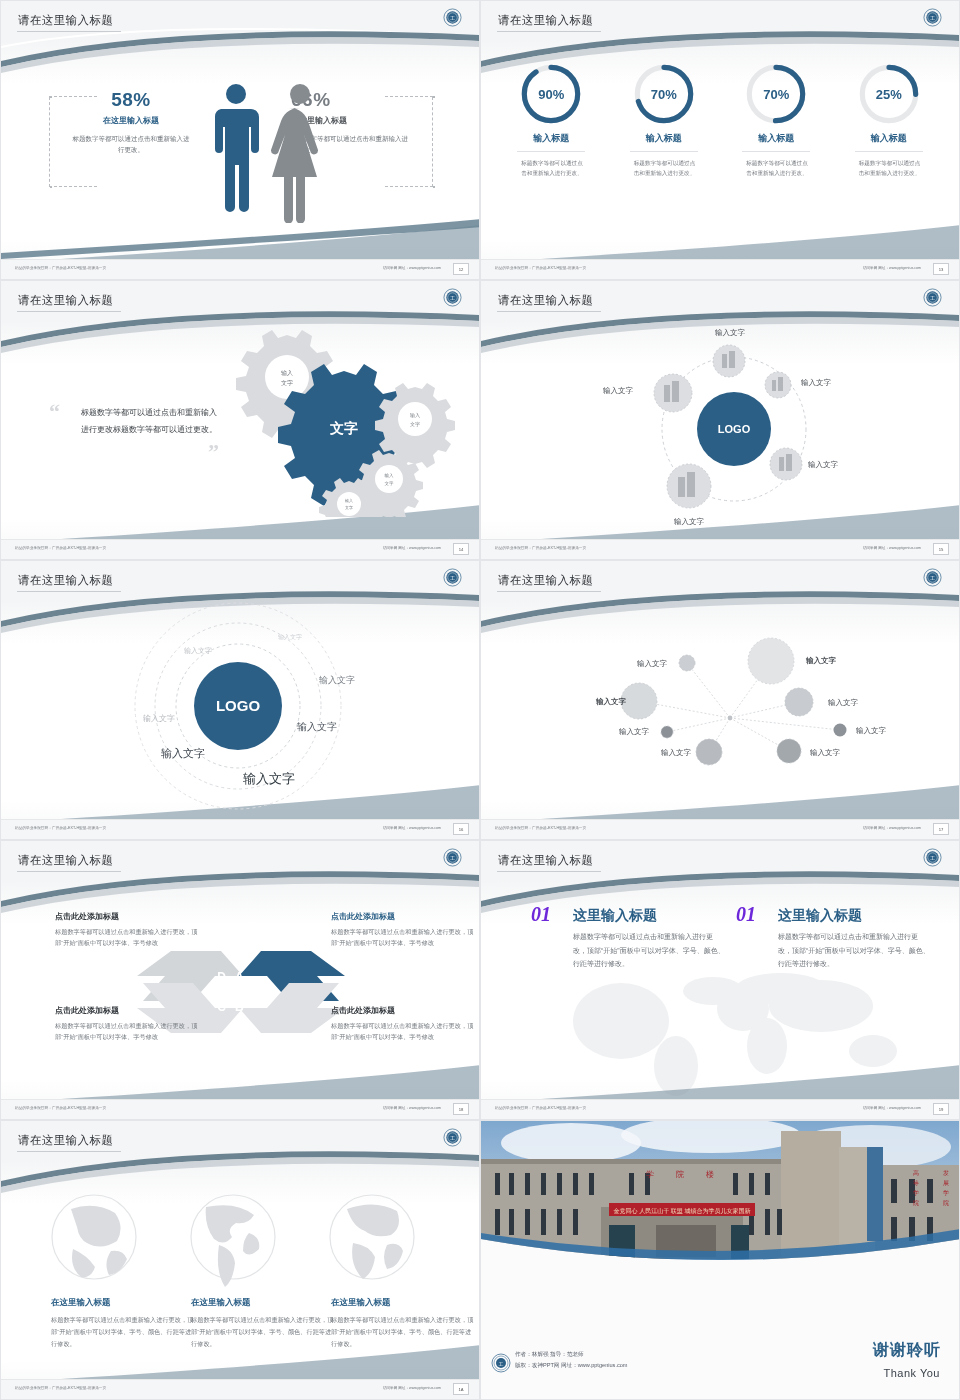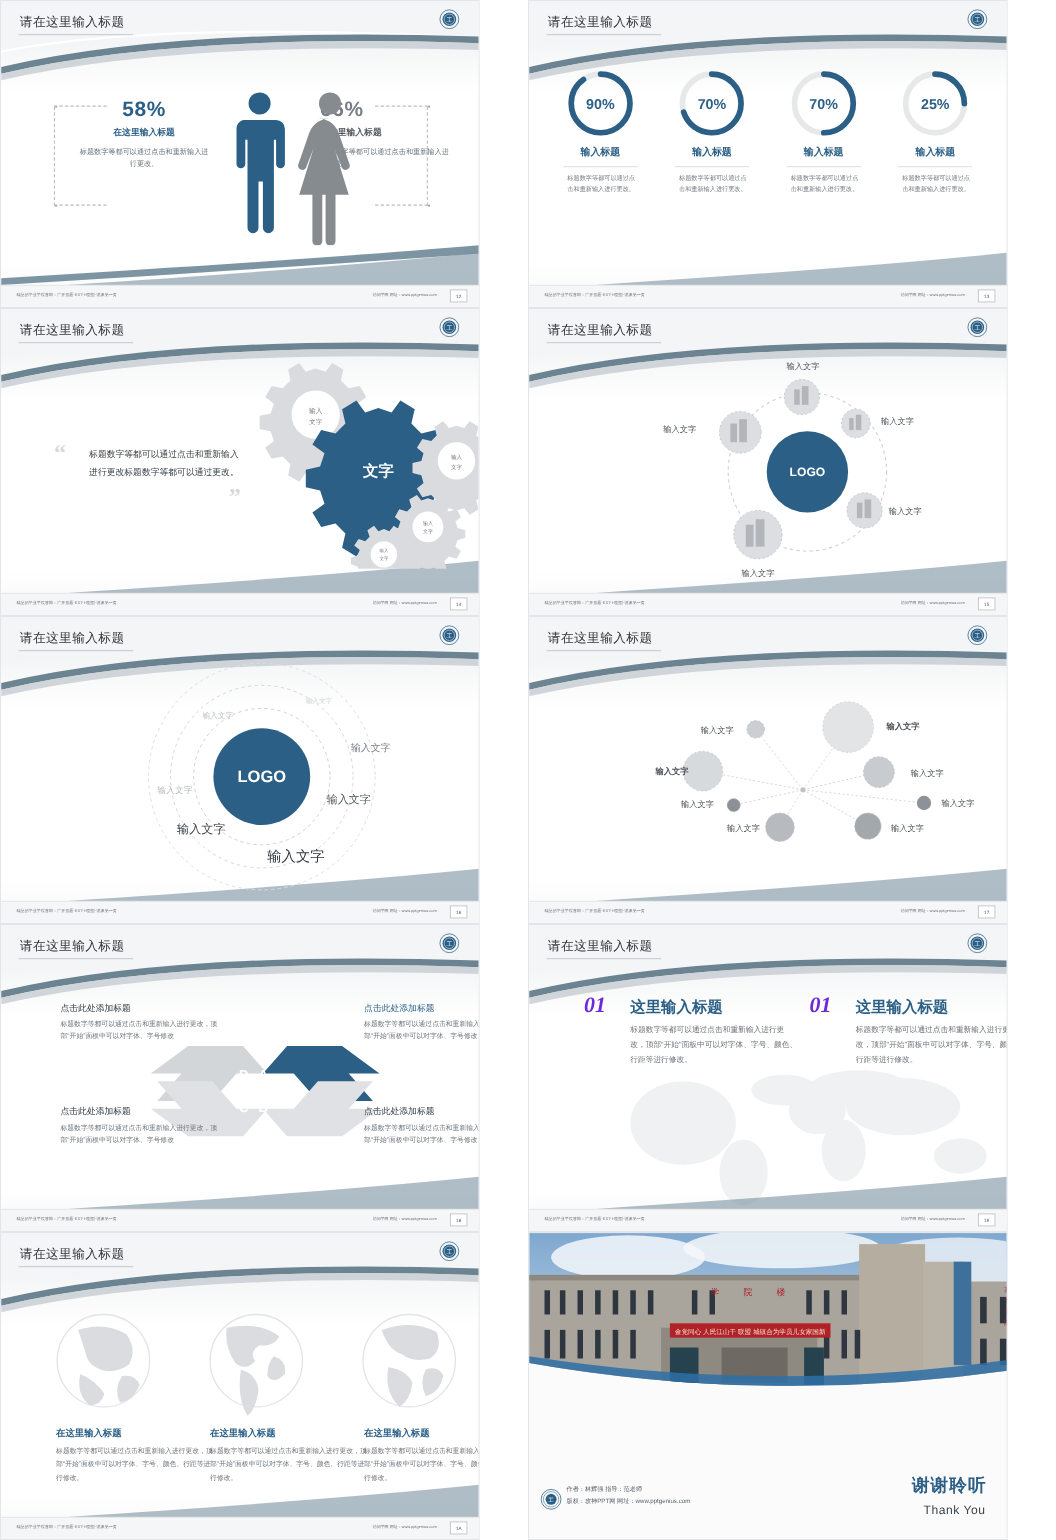--- a/index.html
+++ b/index.html
@@ -1,20 +1,20 @@
 <!DOCTYPE html>
 <html><head>
 <meta charset="utf-8">
 <style>
   * { box-sizing: border-box; margin:0; padding:0; }
   html,body { width:960px; height:1400px; background:#ffffff;
     font-family:"Liberation Sans","DejaVu Sans",sans-serif; }
   .grid { width:960px; height:1400px; display:grid;
     grid-template-columns:480px 480px; grid-template-rows:repeat(5,280px); }
-  .slide { position:relative; width:436px; height:280px; overflow:hidden;
+  .slide { position:relative; width:480px; height:280px; overflow:hidden;
     background:#ffffff; border:1px solid #e3e5e8; }
   .slide-inner { position:absolute; inset:0; background:
      linear-gradient(180deg,#f4f5f6 0%, #f4f5f6 14%, #ffffff 30%, #ffffff 86%, #f6f7f8 100%); }
   
   .s-title { position:absolute; left:17px; top:12px; font-size:11.5px; color:#2f3338;
      letter-spacing:.4px; font-weight:400; white-space:nowrap; }
   .title-rule { position:absolute; left:16px; top:30px; width:104px; height:1px;
      background:#c9ccd0; }
   .seal { position:absolute; right:17px; top:7px; width:19px; height:19px; }
   .curve-svg { position:absolute; left:0; top:0; width:480px; height:280px;
@@ -69,21 +69,21 @@
      text-anchor:middle; }
   .gear-lbl.sm { font-size:5px; }
   .gear-lbl.main { fill:#ffffff; font-size:14px; font-weight:bold; }
   
   .s4 { position:absolute; left:0; top:0; width:480px; height:280px; }
   .s4-lbl { fill:#4b5056; font-size:7.5px; font-family:"Liberation Sans",sans-serif; }
   
   .s5-lbl { font-family:"Liberation Sans",sans-serif; }
   
   .s7-q { position:absolute; width:150px; }
-  .s7-h { font-size:8px; font-weight:normal; color:#33383d; }
+  .s7-h { font-size:8px; font-weight:bold; color:#33383d; }
   .s7-h.blue { color:#2b5f86; }
   .s7-p { font-size:6.2px; color:#70767c; line-height:1.85; margin-top:4px; }
   
   .s8-col { position:absolute; top:66px; width:195px; }
   .s8-num { position:absolute; left:0; top:-4px; font-size:20px; font-weight:bold;
      color:#6d28d9; font-style:italic; font-family:"Liberation Serif",serif; }
   .s8-h { margin-left:42px; font-size:14px; font-weight:bold; color:#2b5f86; }
   .s8-p { margin-left:42px; margin-top:5px; font-size:7px; color:#6e747a; line-height:1.95; }
   
   .s9-col { position:absolute; top:84px; width:146px; }

